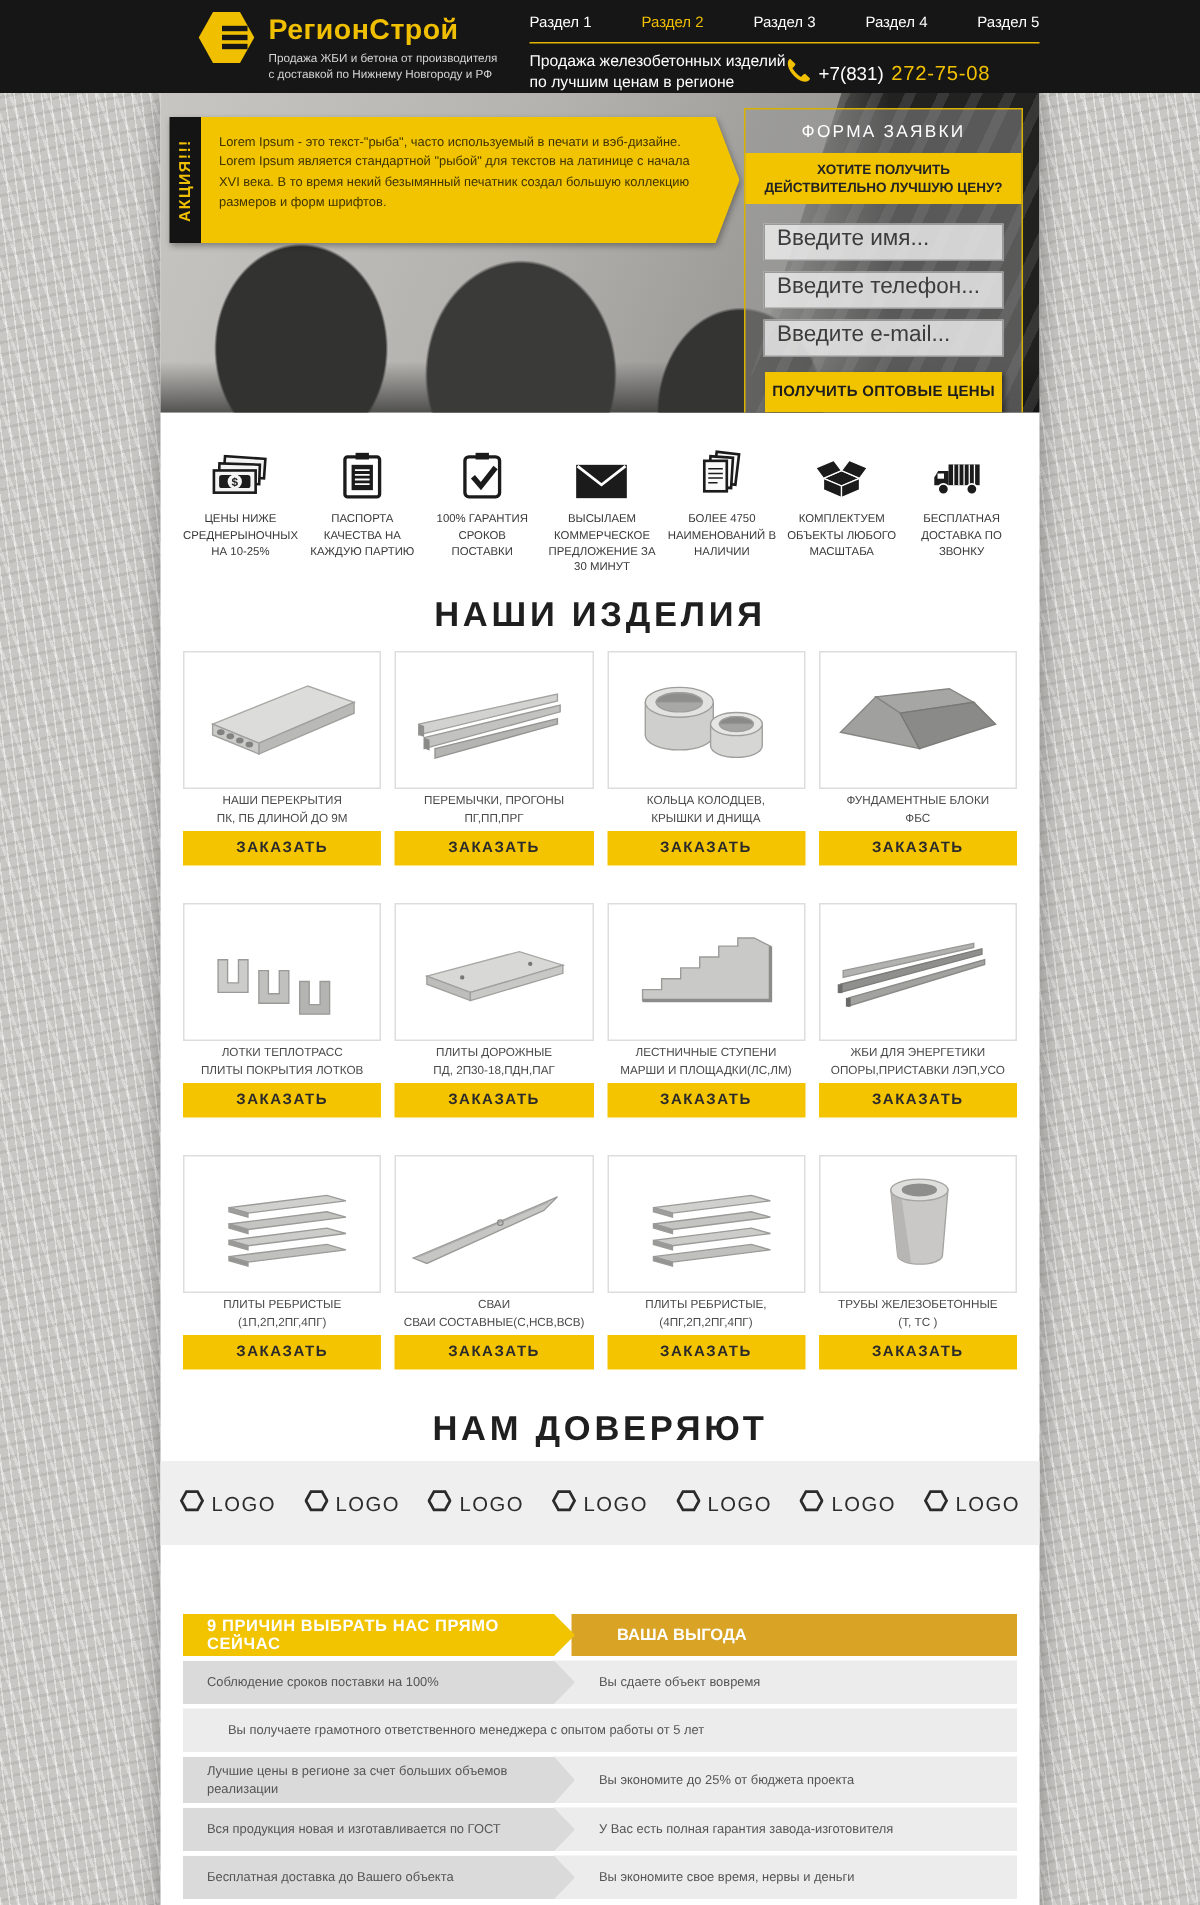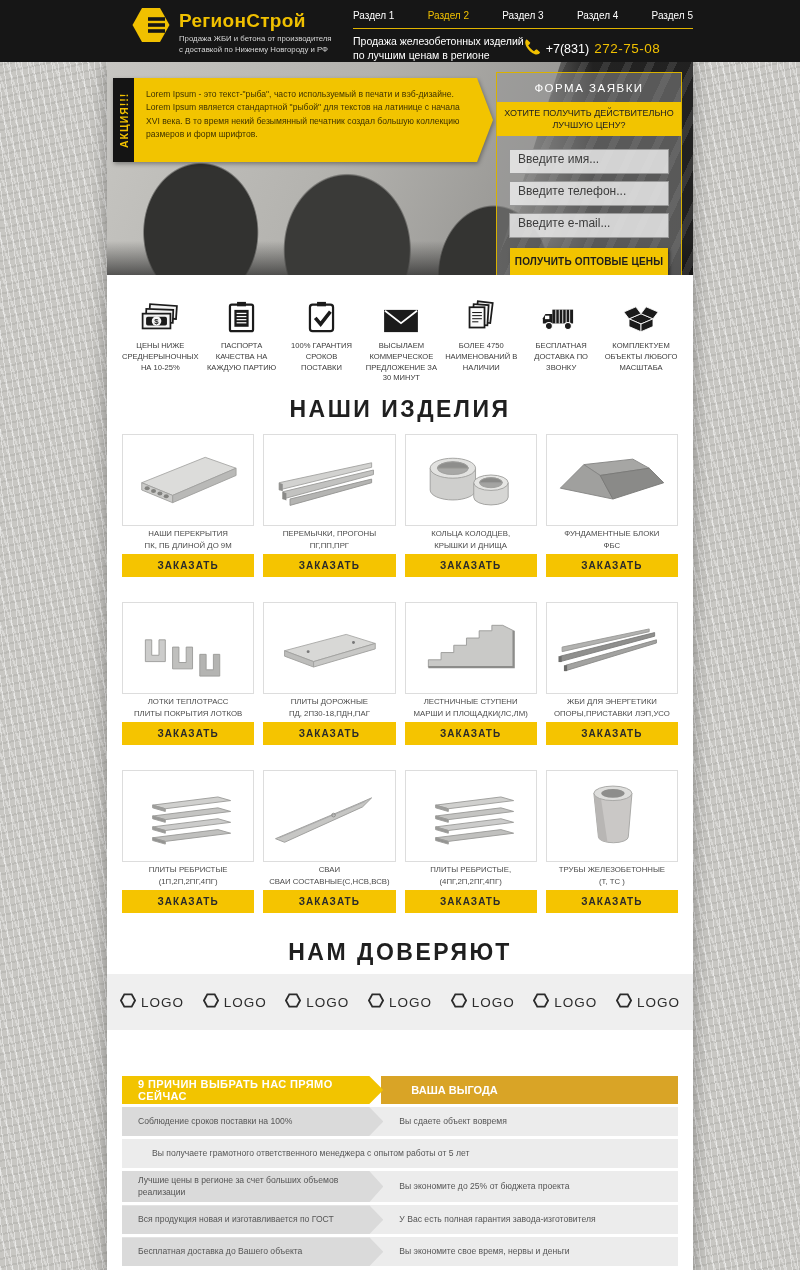--- a/index.html
+++ b/index.html
@@ -52,25 +52,25 @@
             filter:drop-shadow(1px 2px 2px rgba(0,0,0,.35)); }
   .akciya-tab { background:#141414; color:#F0C000; width:21px; display:flex; align-items:center;
                 justify-content:center; writing-mode:vertical-rl; transform:rotate(180deg);
                 font-size:10.5px; font-weight:bold; letter-spacing:1px; }
   .akciya-body { background:#F2C400; flex:1; padding:10px 28px 10px 12px;
                  font-size:8.6px; line-height:1.55; color:#3f3300;
                  clip-path:polygon(0 0, calc(100% - 16px) 0, 100% 50%, calc(100% - 16px) 100%, 0 100%); }
   .lead-form { position:absolute; top:10px; right:11px; width:186px;
                background:rgba(150,150,150,.48); border:1px solid #D9B200; padding-bottom:10px; }
   .lead-form-title { color:#fff; font-size:11.5px; letter-spacing:1.5px; text-align:center; padding:9px 0 8px; }
-  .lead-form-sub { background:#F2C400; color:#222; font-size:9px; font-weight:normal; text-align:center;
+  .lead-form-sub { background:#F2C400; color:#222; font-size:9px; font-weight:bold; text-align:center;
                    padding:5px 6px; line-height:1.35; }
   .lead-fields { padding:13px 12px 0; }
   .lead-fields input { display:block; width:100%; height:25px; background:rgba(238,238,238,.82);
-                       border:1px solid #999; padding:0 8px 6px; font-size:12px; color:#222;
+                       border:1px solid #999; padding:0 8px 6px; font-size:15px; color:#222;
                        margin-bottom:7px; font-family:inherit; }
   .lead-fields input::placeholder { color:#3c3c3c; opacity:1; }
   .lead-submit { display:block; margin:10px auto 2px; width:158px; background:#F2C400; border:0;
                  padding:8px 0; font-weight:bold; font-size:10px; color:#1d1d1d; letter-spacing:.2px;
                  box-shadow:2px 2px 3px rgba(0,0,0,.45); font-family:inherit; cursor:pointer; }
   
   .features { display:flex; gap:6px; padding:12px 15px 0; height:108px; }
   .feature { flex:1; text-align:center; }
   .feature-icon { height:46px; display:flex; align-items:flex-end; justify-content:center; margin-bottom:8px; }
   .feature-label { font-size:7.6px; color:#3a3a3a; line-height:1.42; }
@@ -235,50 +235,50 @@
               <line x1="7" y1="17.5" x2="18" y2="17.5"></line>
               <line x1="7" y1="21" x2="18" y2="21"></line>
               <line x1="7" y1="24.5" x2="14" y2="24.5"></line>
             </g>
           </svg>
         </div>
         <div class="feature-label">БОЛЕЕ 4750 НАИМЕНОВАНИЙ В НАЛИЧИИ</div>
       </div>
       <div class="feature">
         <div class="feature-icon">
+          <svg viewBox="0 0 42 34" width="36" height="30">
+            <g fill="#1b1b1b" stroke="#fff" stroke-width="1">
+              <polygon points="21,12 35,18 21,24 7,18"></polygon>
+              <polygon points="7,18 21,24 21,33 7,27"></polygon>
+              <polygon points="35,18 21,24 21,33 35,27"></polygon>
+              <polygon points="7,18 21,12 15,4 1,10"></polygon>
+              <polygon points="35,18 21,12 27,4 41,10"></polygon>
+            </g>
+          </svg>
+        </div>
+        <div class="feature-label">КОМПЛЕКТУЕМ ОБЪЕКТЫ ЛЮБОГО МАСШТАБА</div>
+      </div>
+      <div class="feature">
+        <div class="feature-icon">
           <svg viewBox="0 0 44 30" width="38" height="26">
             <rect x="12" y="3" width="24" height="16" fill="#1b1b1b"></rect>
             <g stroke="#fff" stroke-width="1">
               <line x1="16" y1="3" x2="16" y2="19"></line>
               <line x1="20" y1="3" x2="20" y2="19"></line>
               <line x1="24" y1="3" x2="24" y2="19"></line>
               <line x1="28" y1="3" x2="28" y2="19"></line>
               <line x1="32" y1="3" x2="32" y2="19"></line>
             </g>
             <path d="M12 8 H4 L1 13 V19 H12 Z" fill="#1b1b1b"></path>
             <rect x="3.5" y="10" width="5" height="4" fill="#fff"></rect>
             <circle cx="8" cy="22" r="4" fill="#1b1b1b" stroke="#fff" stroke-width="1.2"></circle>
             <circle cx="30" cy="22" r="4" fill="#1b1b1b" stroke="#fff" stroke-width="1.2"></circle>
           </svg>
         </div>
         <div class="feature-label">БЕСПЛАТНАЯ ДОСТАВКА ПО ЗВОНКУ</div>
-      </div>
-      <div class="feature">
-        <div class="feature-icon">
-          <svg viewBox="0 0 42 34" width="36" height="30">
-            <g fill="#1b1b1b" stroke="#fff" stroke-width="1">
-              <polygon points="21,12 35,18 21,24 7,18"></polygon>
-              <polygon points="7,18 21,24 21,33 7,27"></polygon>
-              <polygon points="35,18 21,24 21,33 35,27"></polygon>
-              <polygon points="7,18 21,12 15,4 1,10"></polygon>
-              <polygon points="35,18 21,12 27,4 41,10"></polygon>
-            </g>
-          </svg>
-        </div>
-        <div class="feature-label">КОМПЛЕКТУЕМ ОБЪЕКТЫ ЛЮБОГО МАСШТАБА</div>
       </div>
     </section>
 
   <h2 class="section-title">НАШИ ИЗДЕЛИЯ</h2>
   <div class="products-grid" id="products-grid">
       <div>
         <div class="card-img">
           <svg viewBox="0 0 130 86" width="118" height="78">
             <polygon points="14,46 84,18 118,30 48,60" fill="#dcdcda" stroke="#a8a8a6"></polygon>
             <polygon points="48,60 118,30 118,38 48,68" fill="#b9b9b7" stroke="#a0a09e"></polygon>

